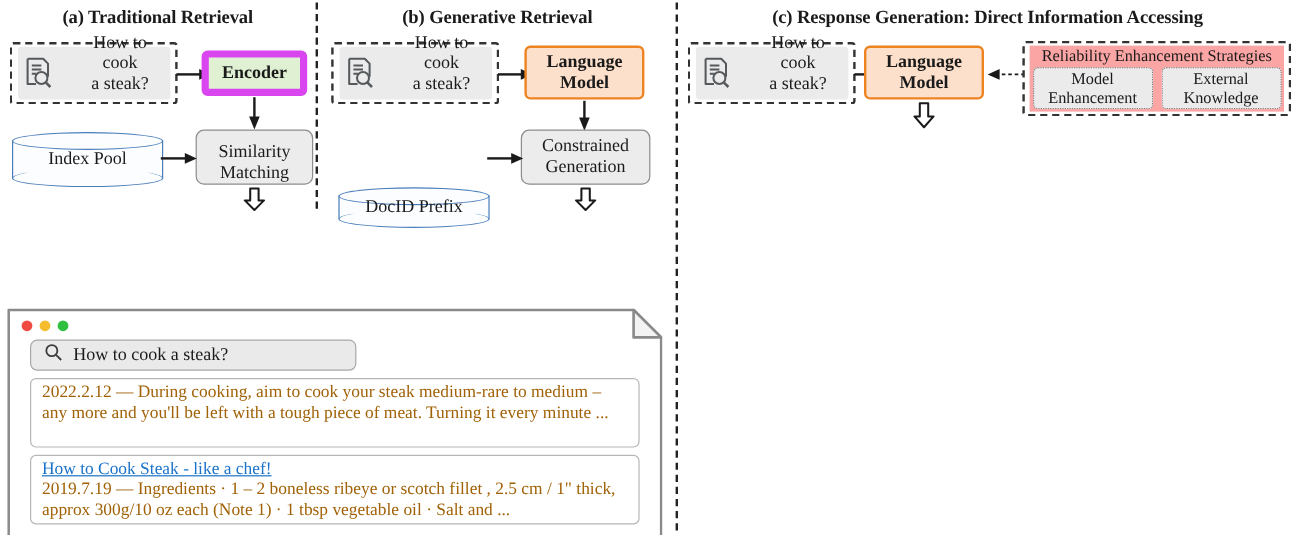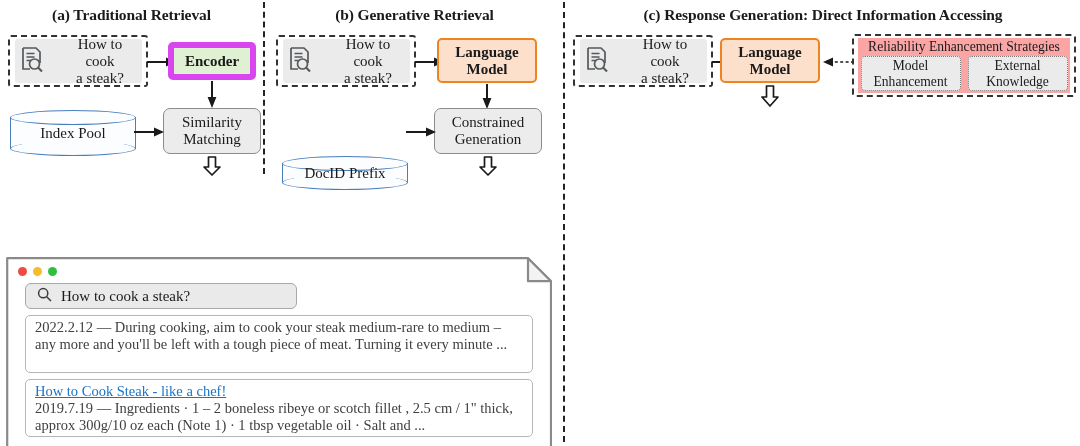--- a/index.html
+++ b/index.html
@@ -9,21 +9,21 @@
 
   
   .caption{font-weight:bold;font-size:15.5px;text-align:center;letter-spacing:-0.1px;}
 
   
   .vdiv{border-left:2.5px dashed #222;}
 
   
   .querybox{border:2.5px dashed #333;border-radius:3px;display:flex;align-items:center;
             background:#fff;box-sizing:border-box;padding:2px 4px 2px 5px;}
-  .query-inner{background:#ebebeb;border-radius:3px;display:flex;align-items:center;
+  .query-inner{background:#ebebeb;border-radius:3px;display:flex;align-items:flex-end;
                gap:21px;padding:4px 7px 4px 5px;box-sizing:border-box;width:100%;height:100%;}
   .qtext{font-size:15px;line-height:17px;text-align:center;white-space:pre-line;color:#1a1a1a;}
 
   
   .mbox{border-radius:5px;box-sizing:border-box;display:flex;align-items:center;
         justify-content:center;text-align:center;font-weight:bold;font-size:15px;line-height:17px;}
   .mbox.encoder{border:6px solid #d946ef;background:#e0f0d2;}
   .mbox.lm{border:2px solid #ee8322;background:#fde0cb;}
   .gbox{border:1.6px solid #8c8c8c;border-radius:7px;background:#ececec;box-sizing:border-box;
         display:flex;align-items:center;justify-content:center;text-align:center;
@@ -54,21 +54,21 @@
 
   
   .searchbar{background:#eaeaea;border:1.5px solid #a8a8a8;border-radius:6px;
              display:flex;align-items:center;gap:9px;box-sizing:border-box;padding:0 11px;}
   .searchbar .st{font-size:15px;}
 
   
   .rcard{border:1.3px solid #b6b6b6;border-radius:5px;box-sizing:border-box;background:#fff;
          padding:3px 8px 4px 9px;}
   .rtitle{color:#1a73c8;text-decoration:underline;font-size:14.5px;line-height:17px;}
-  .rsnip{font-size:14.5px;line-height:16.5px;color:#404040;}
+  .rsnip{font-size:14.5px;line-height:16.5px;color:#a16207;}
 
   
   .relgroup{border:2.5px dashed #333;border-radius:3px;box-sizing:border-box;background:#fff;
             padding:2px 4px;}
   .relinner{background:#fca5a5;box-sizing:border-box;width:100%;height:100%;
             display:flex;flex-direction:column;align-items:center;padding-top:1px;}
   .reltitle{font-size:13.6px;line-height:16px;}
   .relrow{display:flex;gap:7px;margin-top:1px;}
   .relcell{border:1.4px dotted #7a7a7a;border-radius:4px;background:#ebebeb;box-sizing:border-box;
            font-size:13.6px;line-height:15.5px;text-align:center;display:flex;align-items:center;
@@ -117,21 +117,21 @@
 
 <div class="abs arrow" style="left:205px;top:81px;">
   <svg width="14" height="28">
       <g>
         <path d="M7 0v18" stroke="#1a1a1a" stroke-width="2"></path>
         <path d="M7 27 2.6 16h8.8z" fill="#1a1a1a"></path>
       </g>
     </svg>
 </div>
 
-<div class="abs gbox" style="left:163px;top:108px;width:98px;height:46px;">
+<div class="abs gbox" style="left:163px;top:108px;width:98px;height:46px;align-items:flex-end;">
   <span style="white-space:pre-line;">Similarity
 Matching</span>
 </div>
 
 <div class="abs cyl" style="left:10px;top:110px;width:126px;height:46px;">
   <div class="body"></div>
   <div class="bot"></div>
   <div class="top"></div>
   <div class="lbl">Index Pool</div>
 </div>

